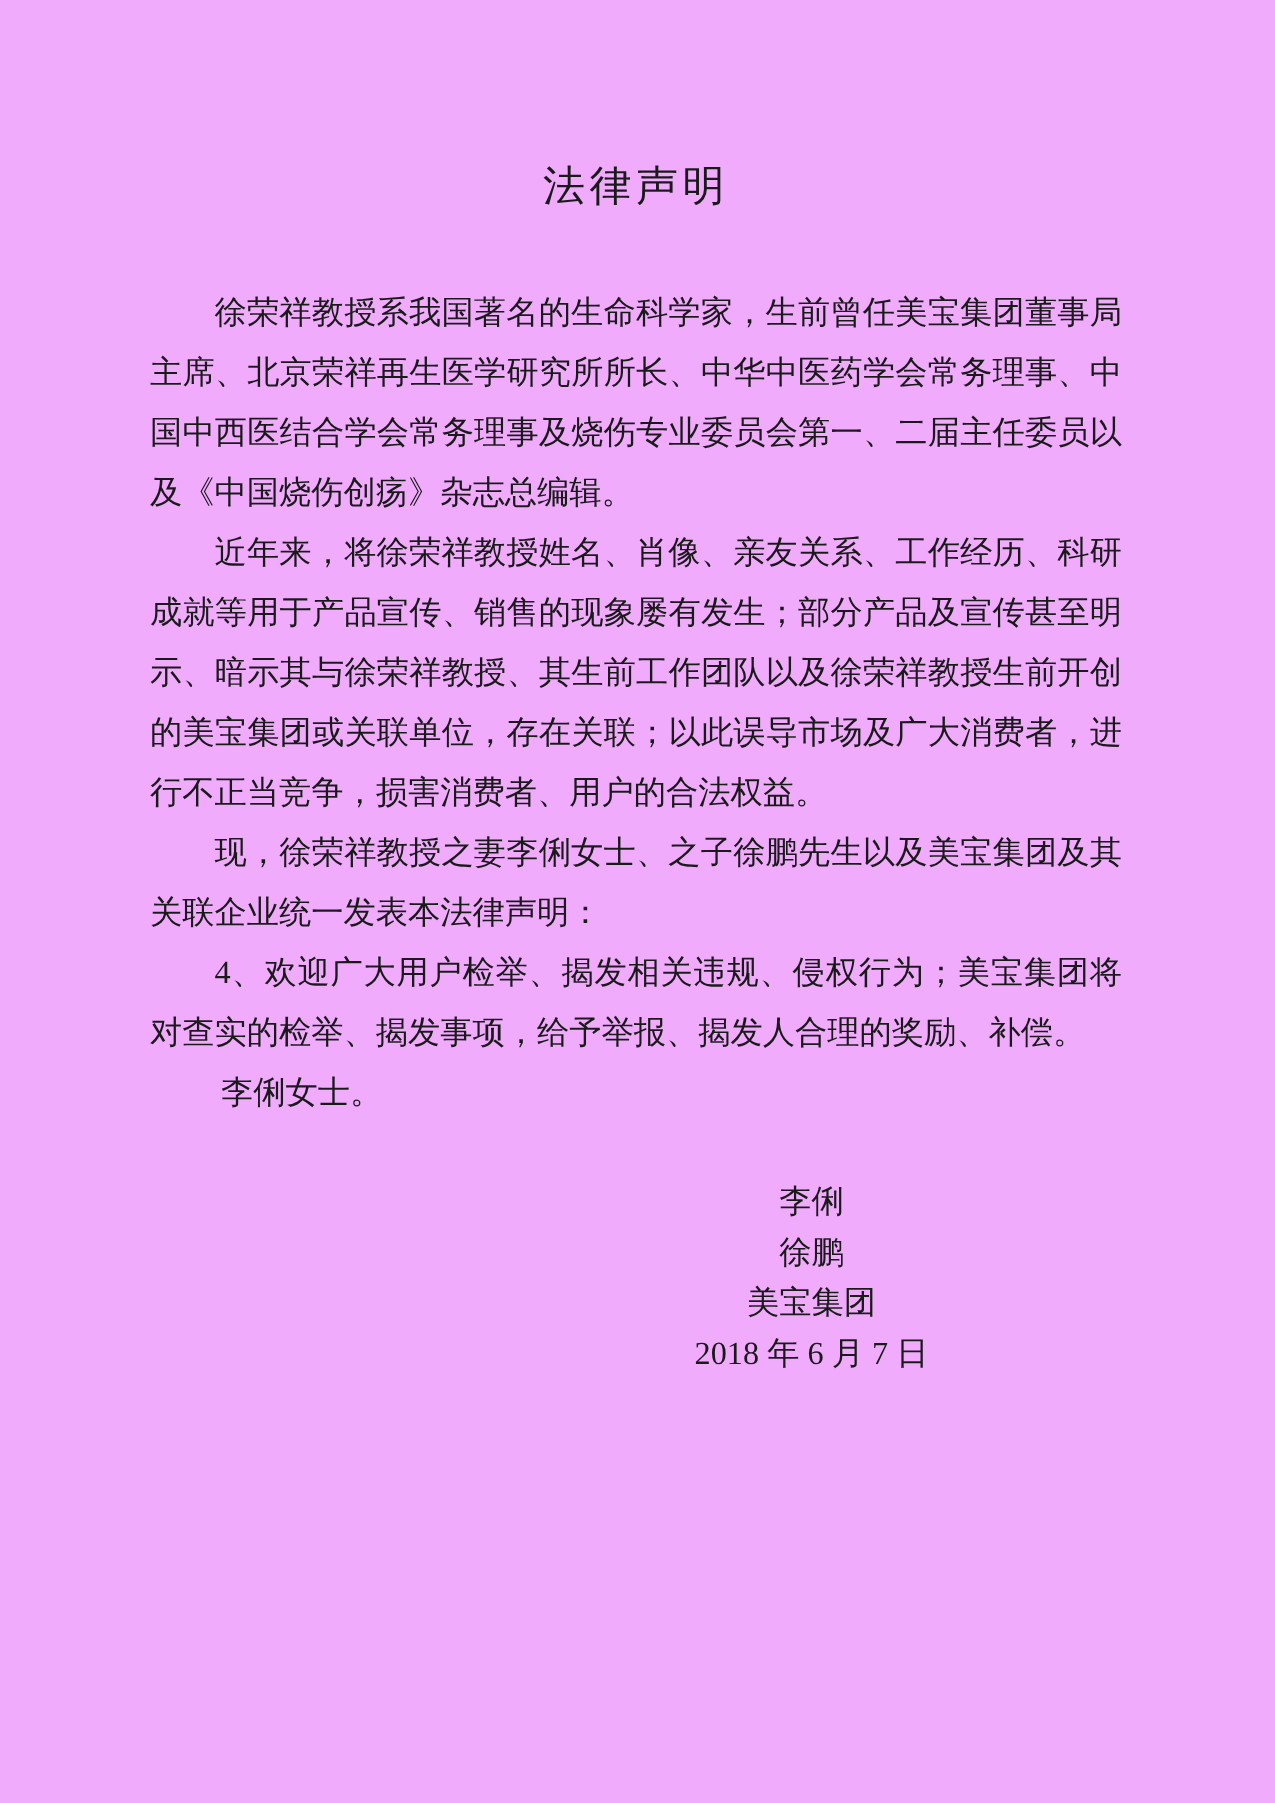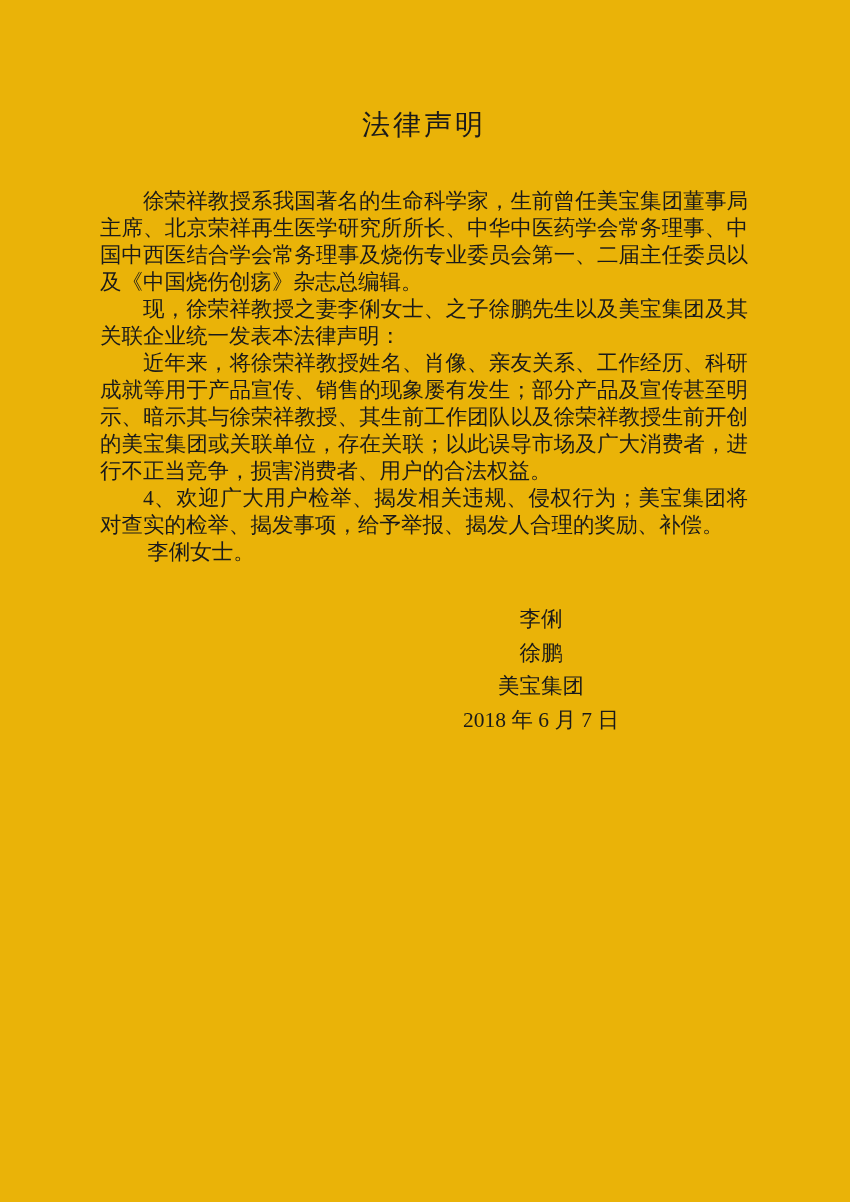--- a/index.html
+++ b/index.html
@@ -5,39 +5,39 @@
   html, body {
     margin: 0;
     padding: 0;
     background: #ffffff;
   }
   .page {
     position: relative;
     width: 850px;
     height: 1202px;
     margin: 0 auto;
-    background: #eab308;
+    background: #f0abfc;
     box-sizing: border-box;
     padding: 105px 102px 0 100px;
     color: #1a1a1a;
     font-family: "Liberation Serif", "DejaVu Serif", serif;
     overflow: hidden;
   }
   .doc-title {
     margin: 0 0 43px 0;
     font-size: 28px;
     font-weight: 500;
     line-height: 40px;
     letter-spacing: 3px;
     text-align: center;
   }
   .doc-body p {
     margin: 0;
     font-size: 21.5px;
-    line-height: 27px;
+    line-height: 40px;
     text-align: justify;
     text-align-last: left;
     text-indent: 2em;
   }
   .doc-body p.closing {
     text-indent: 2.2em;
   }
   .signature-block {
     position: relative;
     left: 117px;          
@@ -52,22 +52,22 @@
 </style>
 </head>
 <body>
 
 <div class="page">
 
   <h1 class="doc-title">法律声明</h1>
 
   <div class="doc-body">
     <p>徐荣祥教授系我国著名的生命科学家，生前曾任美宝集团董事局主席、北京荣祥再生医学研究所所长、中华中医药学会常务理事、中国中西医结合学会常务理事及烧伤专业委员会第一、二届主任委员以及《中国烧伤创疡》杂志总编辑。</p>
+    <p>近年来，将徐荣祥教授姓名、肖像、亲友关系、工作经历、科研成就等用于产品宣传、销售的现象屡有发生；部分产品及宣传甚至明示、暗示其与徐荣祥教授、其生前工作团队以及徐荣祥教授生前开创的美宝集团或关联单位，存在关联；以此误导市场及广大消费者，进行不正当竞争，损害消费者、用户的合法权益。</p>
     <p>现，徐荣祥教授之妻李俐女士、之子徐鹏先生以及美宝集团及其关联企业统一发表本法律声明：</p>
-    <p>近年来，将徐荣祥教授姓名、肖像、亲友关系、工作经历、科研成就等用于产品宣传、销售的现象屡有发生；部分产品及宣传甚至明示、暗示其与徐荣祥教授、其生前工作团队以及徐荣祥教授生前开创的美宝集团或关联单位，存在关联；以此误导市场及广大消费者，进行不正当竞争，损害消费者、用户的合法权益。</p>
     <p>4、欢迎广大用户检举、揭发相关违规、侵权行为；美宝集团将对查实的检举、揭发事项，给予举报、揭发人合理的奖励、补偿。</p>
     <p class="closing">李俐女士。</p>
   </div>
 
   <div class="signature-block">
     <div>李俐</div>
     <div>徐鹏</div>
     <div>美宝集团</div>
     <div>2018 年 6 月 7 日</div>
   </div>

